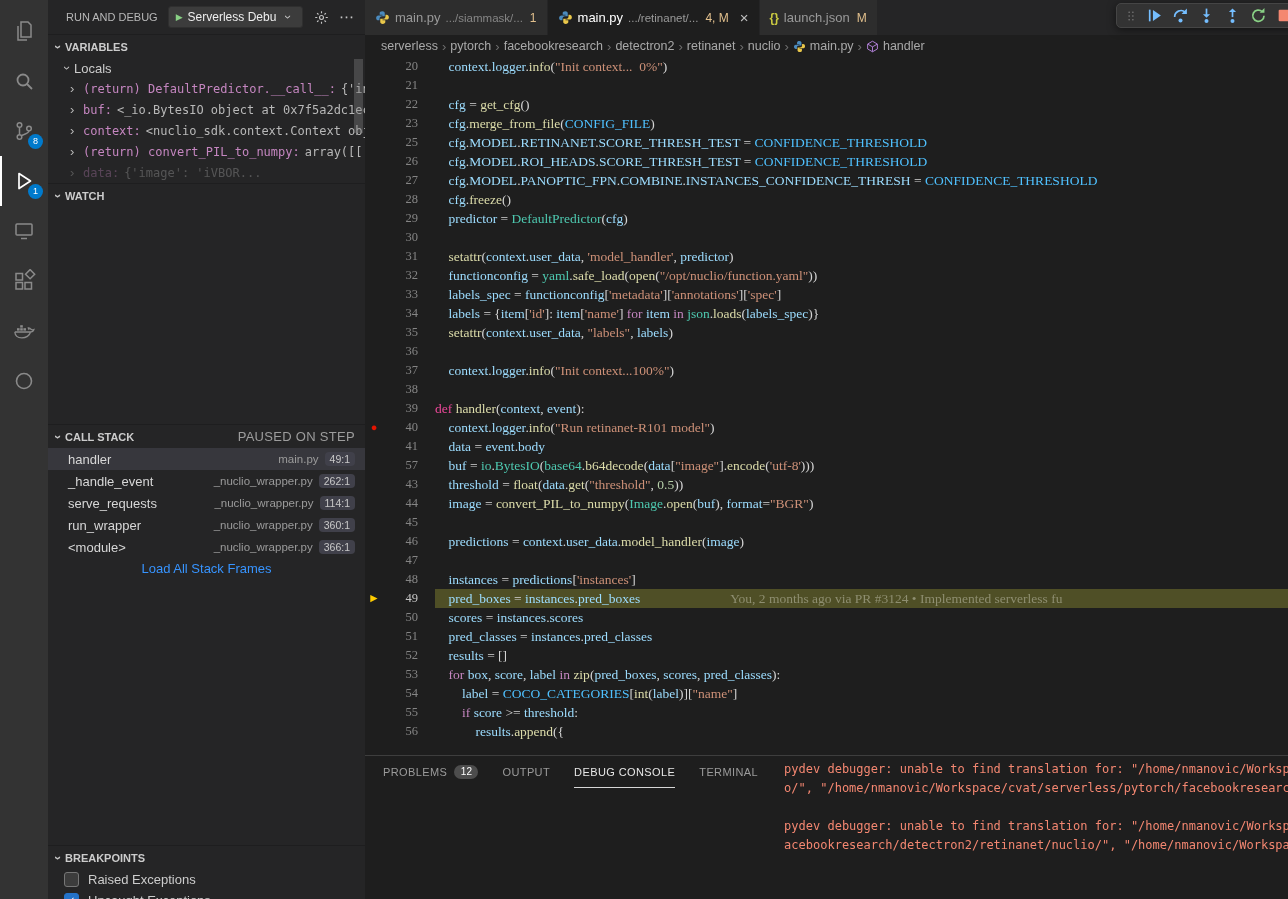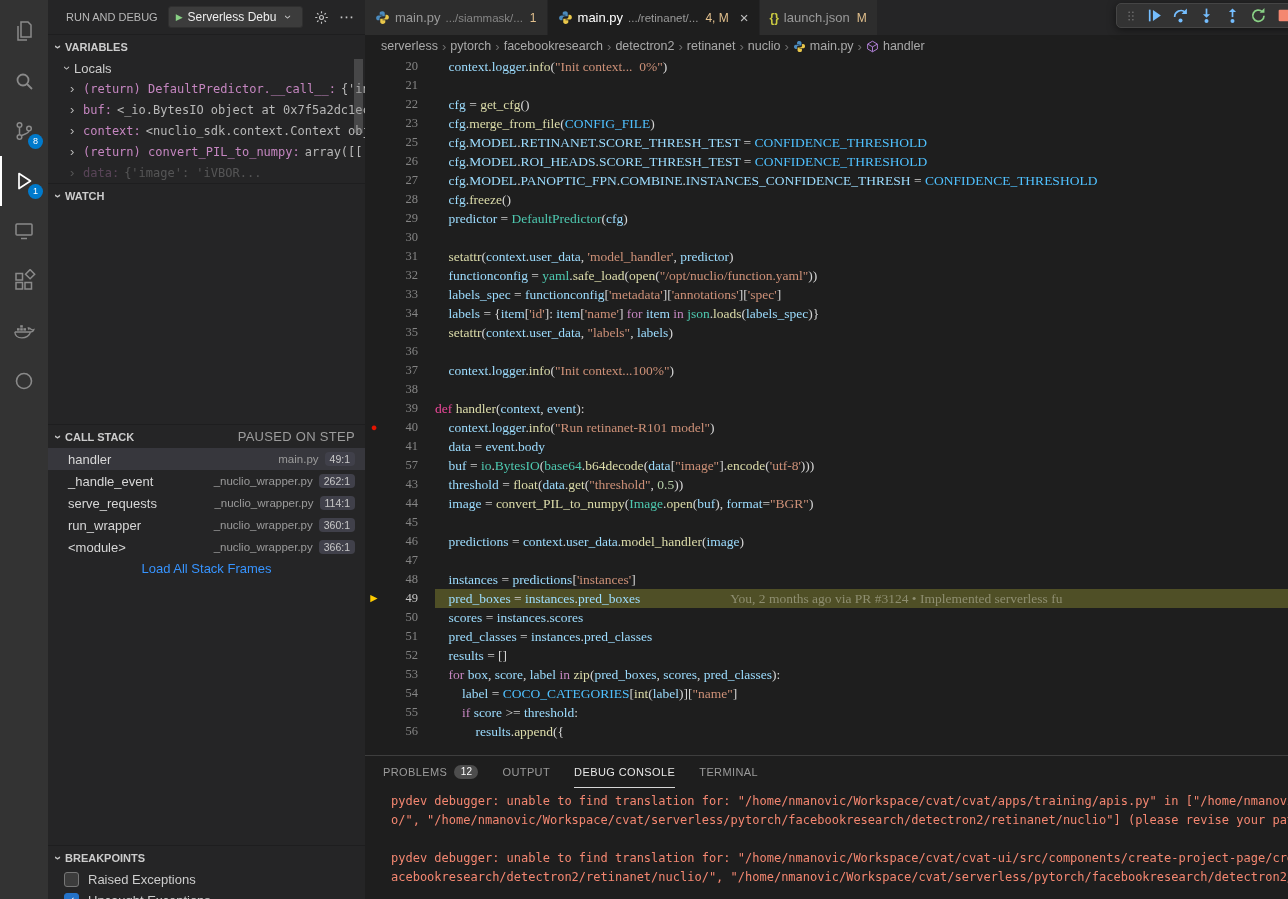--- a/index.html
+++ b/index.html
@@ -81,21 +81,21 @@
   .bp-dot{color:#e51400;font-size:11px;}
   .cur-arrow{color:#ffcc00;font-size:9.5px;}
   .ln-num{flex:1;text-align:right;padding-right:17px;color:#858585;font-size:12.5px;}
   .code-line.current .ln-num{color:#c6c6c6;}
   .code-text{flex:1;min-width:0;white-space:pre;overflow:hidden;}
   .code-line.current .code-text{background:rgba(255,255,70,.22);}
   .blame{color:#8e8e70;margin-left:90px;}
   .tok-d{color:#d4d4d4}.tok-v{color:#9cdcfe}.tok-f{color:#dcdcaa}.tok-s{color:#ce9178}.tok-c{color:#4fc1ff}.tok-m{color:#4ec9b0}.tok-n{color:#b5cea8}.tok-kb{color:#ec4899}.tok-kc{color:#c586c0}
 
   
-  .panel{height:144px;flex:none;border-top:1px solid #3e3e3e;display:flex;flex-direction:column;overflow:hidden;}
+  .panel{height:144px;flex:none;border-top:1px solid #3e3e3e;display:flex;flex-direction:row;overflow:hidden;}
   .panel-tabs{height:32px;flex:none;display:flex;align-items:stretch;padding-left:18px;gap:24px;}
   .panel-tab{display:flex;align-items:center;gap:7px;font-size:11px;letter-spacing:.4px;color:#9b9b9b;border-bottom:1px solid transparent;cursor:pointer;}
   .panel-tab.active{color:#e7e7e7;border-bottom-color:#d7d7d7;}
   .pt-badge{background:#4d4d4d;color:#ffffff;font-size:10px;border-radius:9px;padding:1.5px 6.5px;letter-spacing:0;}
   .console{flex:1;padding:4px 0 0 26px;font-family:"DejaVu Sans Mono",monospace;font-size:12px;line-height:19px;color:#f48771;overflow:hidden;}
   .console-block{margin-bottom:19px;}
   .console-line{white-space:pre;}
 </style>
 </head>
 <body>

